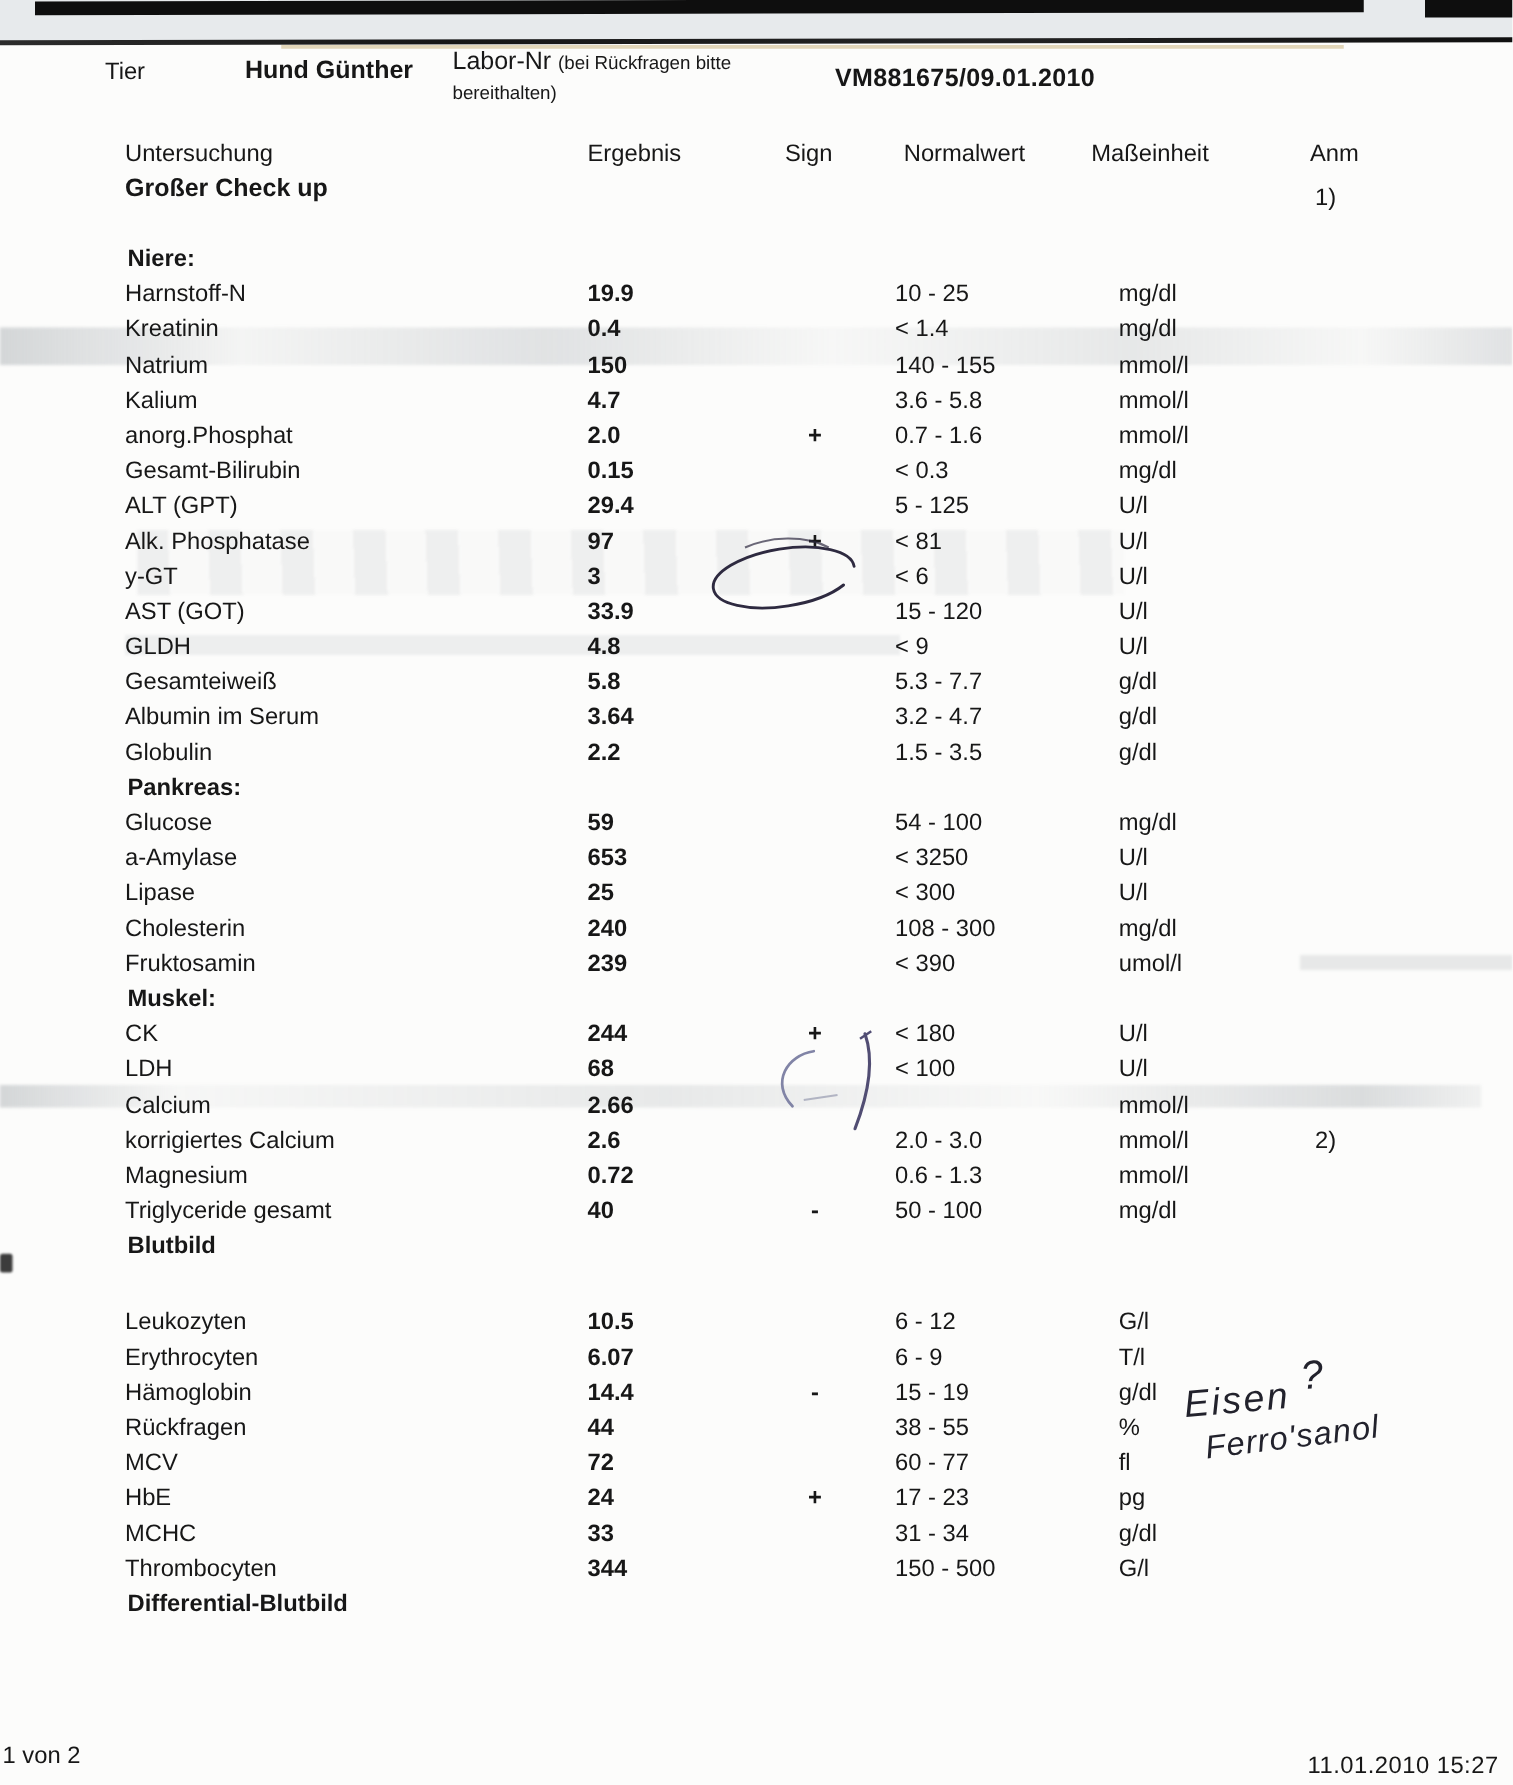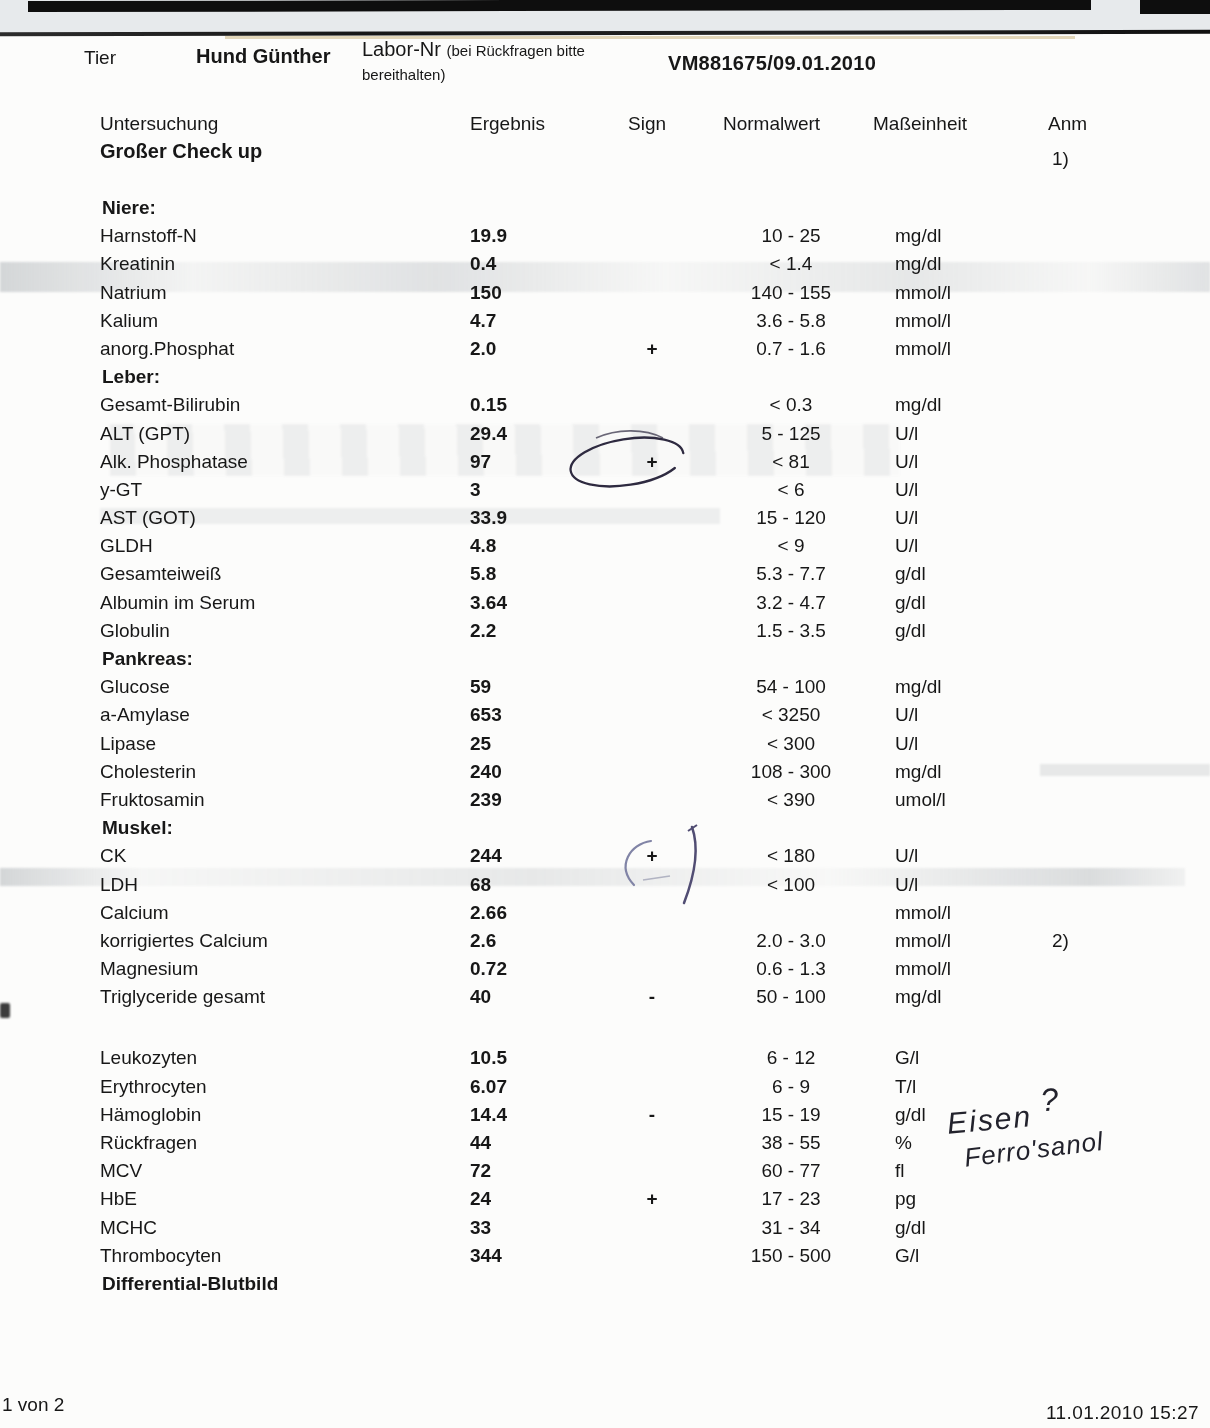--- a/index.html
+++ b/index.html
@@ -48,21 +48,21 @@
   .profile-title{left:100px;top:140px;font-size:20px;font-weight:bold}
   .profile-anm{left:1052px;top:148px;font-size:19px}
   
   .table{top:197px;left:0;width:1210px}
   .row{position:relative;height:28.2px;font-size:19px}
   .row span{position:absolute;top:0;white-space:pre}
   .row.heading .c-label{font-weight:bold;left:102px}
   .c-label{left:100px}
   .c-value{left:470px;width:150px;font-weight:bold}
   .c-sign{left:630px;width:44px;text-align:center;font-weight:600}
-  .c-range{left:716px;width:150px;text-align:center}
+  .c-range{left:716px;width:150px;text-align:left}
   .c-unit{left:895px}
   .c-anm{left:1052px}
   .row-gap{height:33px}
   
   .pen-overlay{top:0;left:0;width:1210px;height:1428px;pointer-events:none}
   .handwriting{left:948px;top:1092px;width:290px;transform:rotate(-5deg);
     font-style:italic;color:#22222c;pointer-events:none}
   .hw-line1{font-size:30px;letter-spacing:2px}
   .hw-q{display:inline-block;transform:translateY(-14px);font-size:32px;margin-left:10px}
   .hw-line2{font-size:26px;letter-spacing:1px;margin-left:14px;transform:rotate(-2deg);display:inline-block}
@@ -148,23 +148,20 @@
 
   <div class="row">
     <span class="c-label">anorg.Phosphat</span>
     <span class="c-value">2.0</span>
     <span class="c-sign">+</span>
     <span class="c-range">0.7 - 1.6</span>
     <span class="c-unit">mmol/l</span>
     <span class="c-anm"></span>
   </div>
 
-  <div class="row heading">
-    <span class="c-label">Leber:</span>
-  </div>
 
   <div class="row">
     <span class="c-label">Gesamt-Bilirubin</span>
     <span class="c-value">0.15</span>
     <span class="c-sign"></span>
     <span class="c-range">&lt; 0.3</span>
     <span class="c-unit">mg/dl</span>
     <span class="c-anm"></span>
   </div>
 
@@ -340,20 +337,23 @@
 
   <div class="row">
     <span class="c-label">Triglyceride gesamt</span>
     <span class="c-value">40</span>
     <span class="c-sign">-</span>
     <span class="c-range">50 - 100</span>
     <span class="c-unit">mg/dl</span>
     <span class="c-anm"></span>
   </div>
 
+  <div class="row heading">
+    <span class="c-label">Blutbild</span>
+  </div>
 <div class="row-gap"></div>
   <div class="row">
     <span class="c-label">Leukozyten</span>
     <span class="c-value">10.5</span>
     <span class="c-sign"></span>
     <span class="c-range">6 - 12</span>
     <span class="c-unit">G/l</span>
     <span class="c-anm"></span>
   </div>
 

